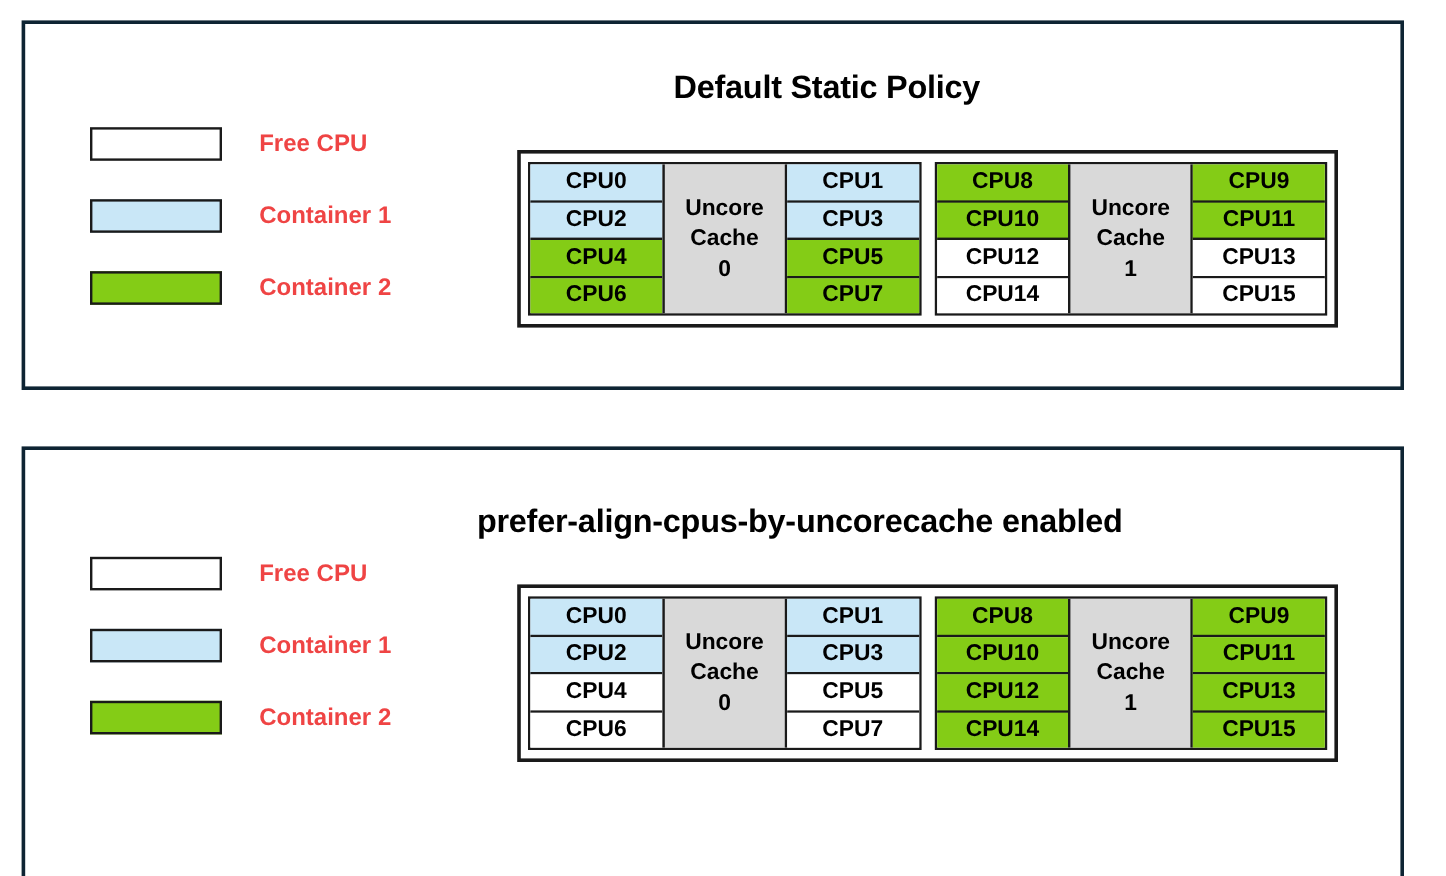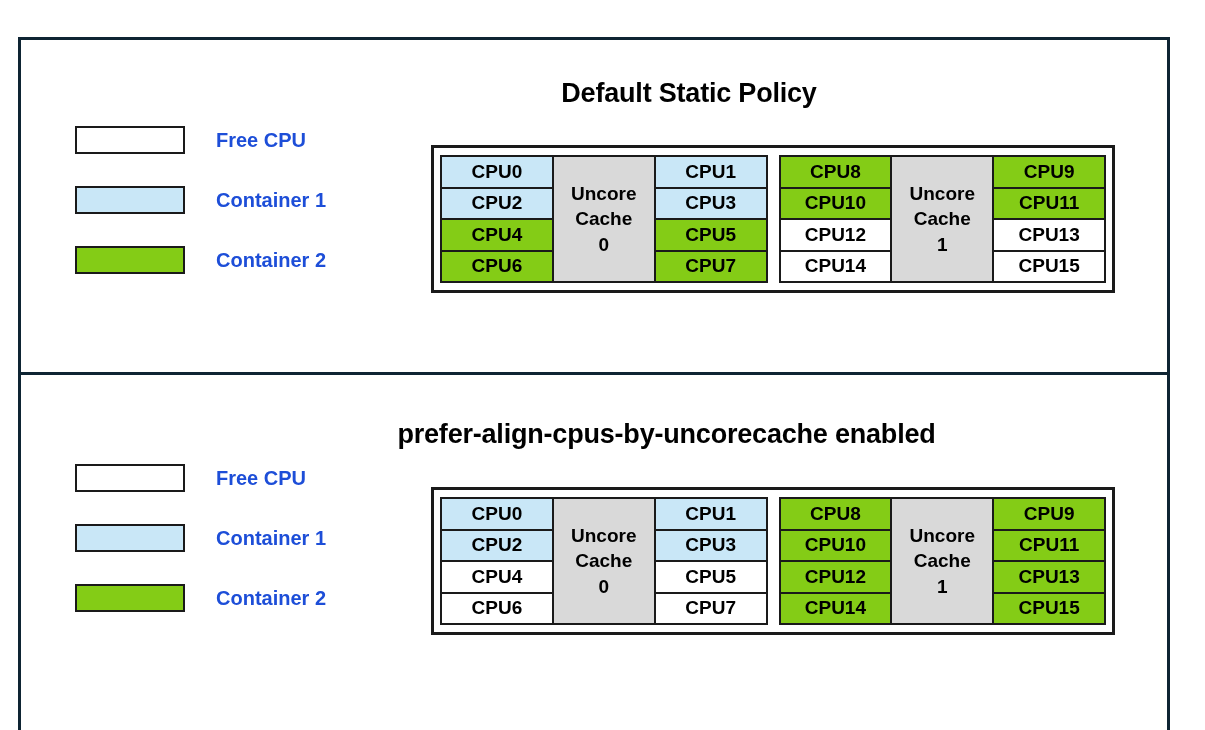--- a/index.html
+++ b/index.html
@@ -17,21 +17,21 @@
 
   
   .panel {
     position: absolute;
     left: 18px;
     width: 1152px;
     border: 3px solid #0e2433;
     background: #ffffff;
     box-sizing: border-box;
   }
-  #panel-top    { top: 37px;  height: 344px; }
+  #panel-top    { top: 17px;  height: 308px; }
   #panel-bottom { top: 372px; height: 372px; }
 
   
   .panel-title {
     position: absolute;
     top: 38px;
     left: 0;
     width: 100%;
     text-align: center;
     font-size: 27px;
@@ -61,21 +61,21 @@
     width: 110px;
     height: 28px;
     border: 2px solid #1a1a1a;
     box-sizing: border-box;
     flex: 0 0 auto;
   }
   .legend-label {
     margin-left: 31px;
     font-size: 20px;
     font-weight: bold;
-    color: #1d4ed8;
+    color: #ef4444;
     white-space: nowrap;
   }
 
   
   .fill-free  { background: #ffffff; }
   .fill-c1    { background: #c9e7f7; }
   .fill-c2    { background: #84cc16; }
 
   
   .diagram {

